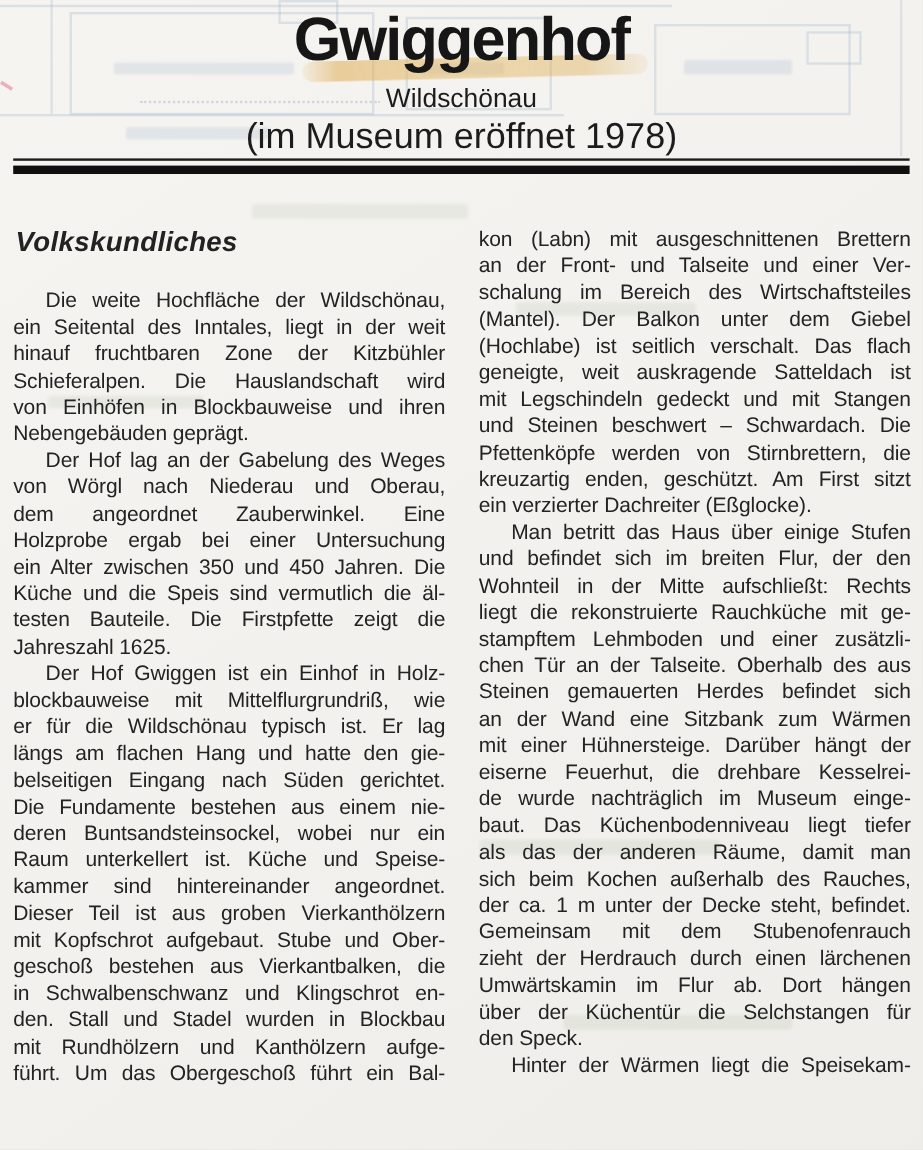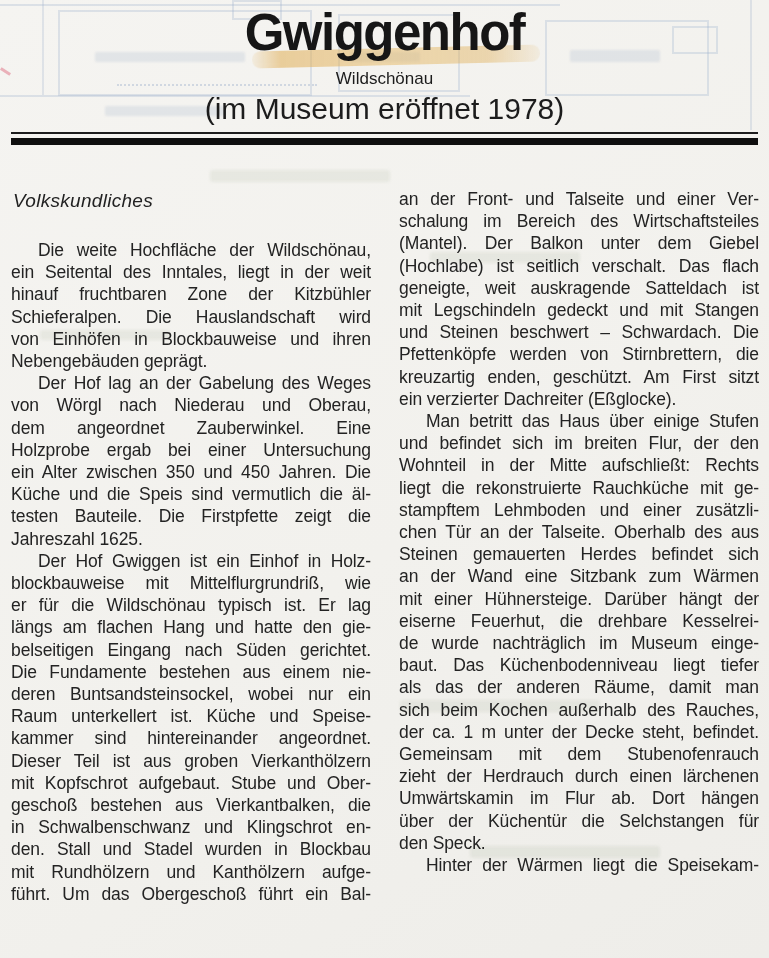--- a/index.html
+++ b/index.html
@@ -42,31 +42,31 @@
     line-height:1;color:#161616;position:relative;z-index:2;
   }
   .highlight{
     position:absolute;left:252px;top:48px;width:288px;height:17px;z-index:1;
     background:linear-gradient(90deg,
       rgba(222,170,80,.10) 0%, rgba(224,174,85,.55) 10%,
       rgba(229,184,100,.50) 50%, rgba(222,172,82,.42) 82%,
       rgba(222,170,80,.10) 100%);
     border-radius:9px/8px;transform:rotate(-1.4deg);filter:blur(.4px);
   }
-  .subtitle{font-size:17px;margin-top:12px;line-height:1.1;color:#1c1c1c;}
+  .subtitle{font-size:22px;margin-top:12px;line-height:1.1;color:#1c1c1c;}
   .note{font-size:30px;margin-top:3px;line-height:1.1;color:#1c1c1c;}
   
   .rule{position:absolute;left:11px;top:132px;width:747px;z-index:2;}
   .rule-thin{height:2px;background:#1d1d1d;}
   .rule-thick{height:7px;background:#0f0f0f;margin-top:4px;}
   
   .columns{position:absolute;left:11px;top:188px;width:748px;display:flex;gap:28px;z-index:2;}
   .col{width:360px;}
   .heading{
-    font-style:italic;font-size:19px;font-weight:400;letter-spacing:.3px;
+    font-style:italic;font-size:23px;font-weight:700;letter-spacing:.3px;
     margin:0 0 25px 2px;line-height:26px;color:#222;
   }
   .line{
     font-size:17.5px;line-height:22.2px;letter-spacing:-.1px;
     text-align:justify;text-align-last:justify;-moz-text-align-last:justify;
     text-justify:inter-word;white-space:normal;color:#232323;
   }
   .line.last{text-align-last:left;-moz-text-align-last:left;}
   .para.cont .line.last{text-align-last:justify;-moz-text-align-last:justify;}
   .para.indent .line.first{text-indent:27px;}
@@ -151,20 +151,21 @@
             <div class="line">in Schwalbenschwanz und Klingschrot en-</div>
             <div class="line">den. Stall und Stadel wurden in Blockbau</div>
             <div class="line">mit Rundhölzern und Kanthölzern aufge-</div>
             <div class="line last">führt. Um das Obergeschoß führt ein Bal-</div>
           </div>
         </div>
     </section>
     <section class="col">
       <div id="col-right">
           <div class="para">
+            <div class="line first">kon (Labn) mit ausgeschnittenen Brettern</div>
             <div class="line">an der Front- und Talseite und einer Ver-</div>
             <div class="line">schalung im Bereich des Wirtschaftsteiles</div>
             <div class="line">(Mantel). Der Balkon unter dem Giebel</div>
             <div class="line">(Hochlabe) ist seitlich verschalt. Das flach</div>
             <div class="line">geneigte, weit auskragende Satteldach ist</div>
             <div class="line">mit Legschindeln gedeckt und mit Stangen</div>
             <div class="line">und Steinen beschwert – Schwardach. Die</div>
             <div class="line">Pfettenköpfe werden von Stirnbrettern, die</div>
             <div class="line">kreuzartig enden, geschützt. Am First sitzt</div>
             <div class="line last">ein verzierter Dachreiter (Eßglocke).</div>

